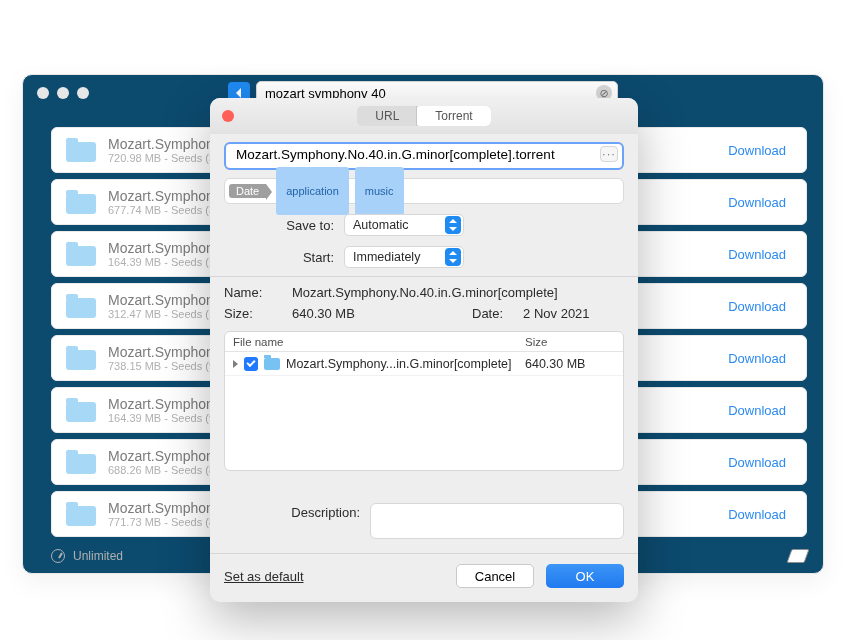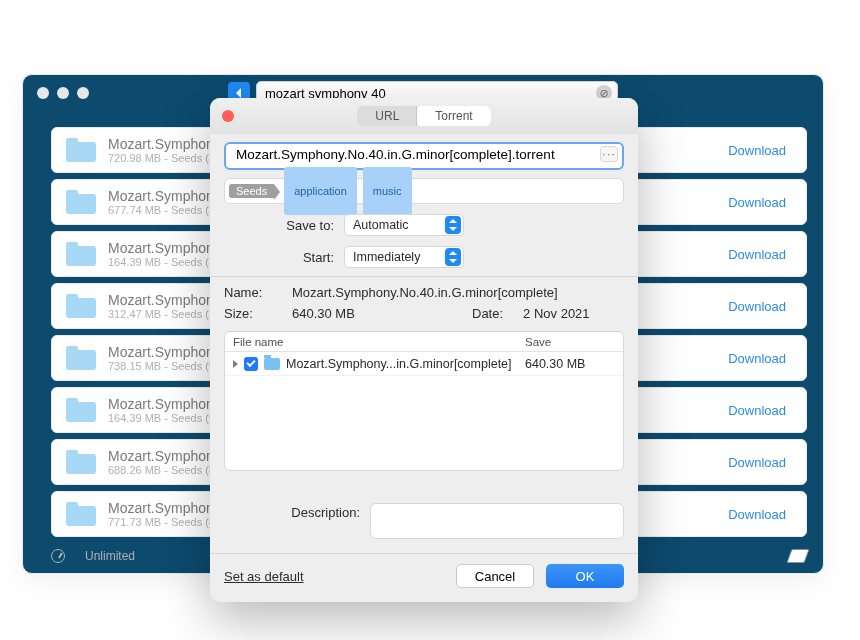--- a/index.html
+++ b/index.html
@@ -96,21 +96,21 @@
   .result-title { color: #7b7b7b; font-size: 14px; white-space: nowrap; overflow: hidden; text-overflow: clip; }
   .result-sub { color: #b0b0b0; font-size: 11px; white-space: nowrap; overflow: hidden; }
   .download-link { color: #2b8af0; font-size: 13px; padding: 0 6px; }
 
   
   .back-footer {
     display: flex; align-items: center; justify-content: space-between;
     padding: 6px 16px 10px 16px;
   }
   .speed {
-    display: flex; align-items: center; gap: 20px;
+    display: flex; align-items: center; gap: 8px;
     color: #b0b0b0; font-size: 12px;
   }
   .gauge {
     width: 14px; height: 14px; border: 1.5px solid #b0b0b0; border-radius: 50%;
     position: relative;
   }
   .gauge::after { content: ""; position: absolute; left: 6px; top: 2px; width: 1.5px; height: 6px; background: #b0b0b0; transform-origin: bottom; transform: rotate(30deg); }
   .eraser {
     width: 18px; height: 14px;
     background: #fff; border: 1.5px solid #8e8e8e;
@@ -433,21 +433,21 @@
     </div>
   </div>
 
   <div class="modal-body">
     <div class="file-field">
       <input value="Mozart.Symphony.No.40.in.G.minor[complete].torrent" style="">
       <div class="browse-btn">···</div>
     </div>
 
     <div class="tags-row">
-      <span class="tags-label">Seeds</span>
+      <span class="tags-label">Date</span>
       <span class="tag">application</span>
       <span class="tag">music</span>
     </div>
 
     <div class="form-row">
       <label>Save to:</label>
       <div class="select">
         <span>Automatic</span>
         <span class="select-chevrons"></span>
       </div>
@@ -472,21 +472,21 @@
       <span>Size:</span>
       <span style="min-width:160px">640.30 MB</span>
       <span>Date:</span>
       <span>2 Nov 2021</span>
     </div>
   </div>
 
   <div class="file-table">
     <div class="ft-head">
       <span class="col-name">File name</span>
-      <span class="col-size">Save</span>
+      <span class="col-size">Size</span>
     </div>
     <div class="ft-row">
       <span class="disclosure"></span>
       <span class="chk"></span>
       <span class="mini-folder"></span>
       <span class="col-name">Mozart.Symphony...in.G.minor[complete]</span>
       <span class="col-size">640.30 MB</span>
     </div>
   </div>
 

